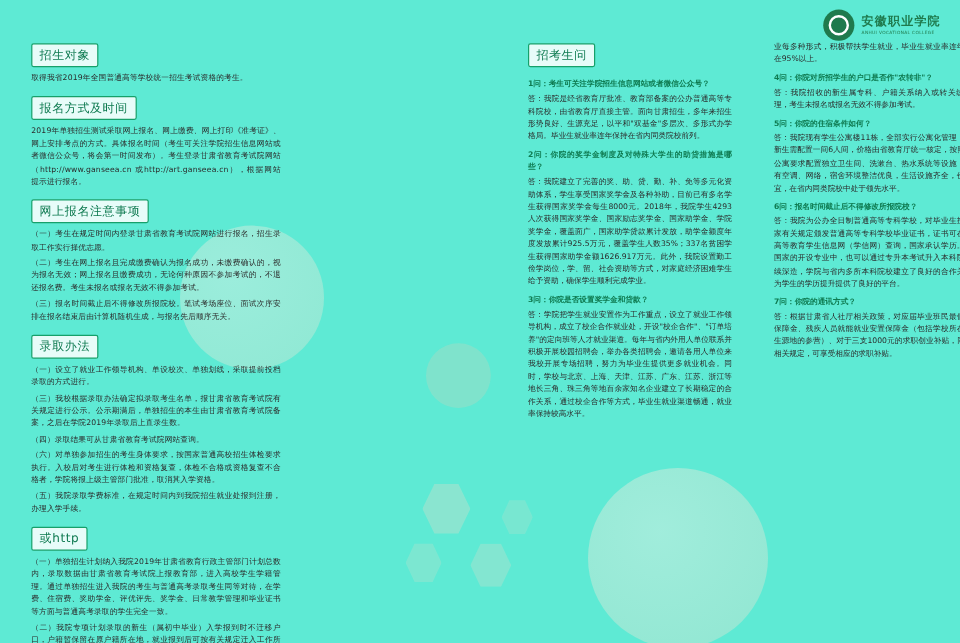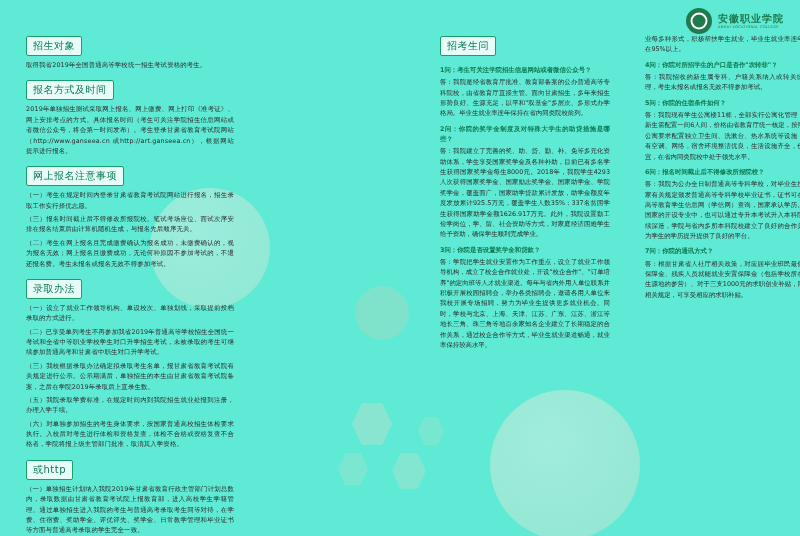--- a/index.html
+++ b/index.html
@@ -111,29 +111,29 @@
   <div class="col col1">
 
     <div class="sec-head">招生对象</div>
     <p>取得我省2019年全国普通高等学校统一招生考试资格的考生。</p>
 
     <div class="sec-head">报名方式及时间</div>
     <p>2019年单独招生测试采取网上报名、网上缴费、网上打印《准考证》、网上安排考点的方式。具体报名时间（考生可关注学院招生信息网站或者微信公众号，将会第一时间发布）。考生登录甘肃省教育考试院网站（http://www.ganseea.cn 或http://art.ganseea.cn），根据网站提示进行报名。</p>
 
     <div class="sec-head">网上报名注意事项</div>
     <p>（一）考生在规定时间内登录甘肃省教育考试院网站进行报名，招生录取工作实行择优志愿。</p>
+    <p>（二）考生在网上报名且完成缴费确认为报名成功，未缴费确认的，视为报名无效；网上报名且缴费成功，无论何种原因不参加考试的，不退还报名费。考生未报名或报名无效不得参加考试。</p>
     <p>（三）报名时间截止后不得修改所报院校。笔试考场座位、面试次序安排在报名结束后由计算机随机生成，与报名先后顺序无关。</p>
-    <p>（二）考生在网上报名且完成缴费确认为报名成功，未缴费确认的，视为报名无效；网上报名且缴费成功，无论何种原因不参加考试的，不退还报名费。考生未报名或报名无效不得参加考试。</p>
 
     <div class="sec-head">录取办法</div>
     <p>（一）设立了就业工作领导机构、单设校次、单独划线，采取提前投档录取的方式进行。</p>
-    <p>（二）已享受单列考生不再参加我省2019年普通高等学校招生全国统一考试和全省中等职业学校学生对口升学招生考试，未被录取的考生可继续参加普通高考和甘肃省中职生对口升学考试。</p>
     <p>（三）我校根据录取办法确定拟录取考生名单，报甘肃省教育考试院有关规定进行公示。公示期满后，单独招生的本生由甘肃省教育考试院备案，之后在学院2019年录取后上直录生数。</p>
+    <p>（四）录取结果可从甘肃省教育考试院网站查询。</p>
+    <p>（六）对单独参加招生的考生身体要求，按国家普通高校招生体检要求执行。入校后对考生进行体检和资格复查，体检不合格或资格复查不合格者，学院将报上级主管部门批准，取消其入学资格。</p>
     <p>（五）我院录取学费标准，在规定时间内到我院招生就业处报到注册，办理入学手续。</p>
-    <p>（六）对单独参加招生的考生身体要求，按国家普通高校招生体检要求执行。入校后对考生进行体检和资格复查，体检不合格或资格复查不合格者，学院将报上级主管部门批准，取消其入学资格。</p>
 
     <div class="sec-head">或http</div>
     <p>（一）单独招生计划纳入我院2019年甘肃省教育行政主管部门计划总数内，录取数据由甘肃省教育考试院上报教育部，进入高校学生学籍管理。通过单独招生进入我院的考生与普通高考录取考生同等对待，在学费、住宿费、奖助学金、评优评先、奖学金、日常教学管理和毕业证书等方面与普通高考录取的学生完全一致。</p>
     <p>（二）我院专项计划录取的新生（属初中毕业）入学报到时不迁移户口，户籍暂保留在原户籍所在地，就业报到后可按有关规定迁入工作所在地区。专项生在校学习期间未毕业、不转专业、与其他学生同等对待。</p>
     
     
   </div>
 
   <div class="col col3">
     <div class="sec-head">招考生问</div>

